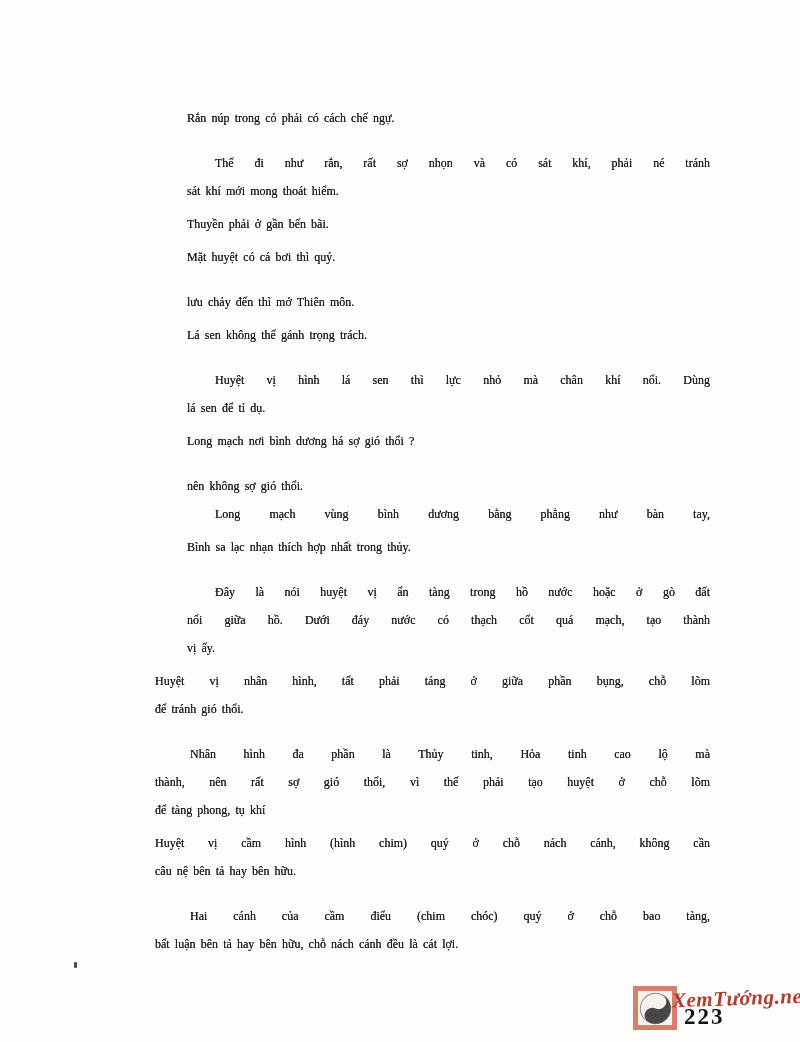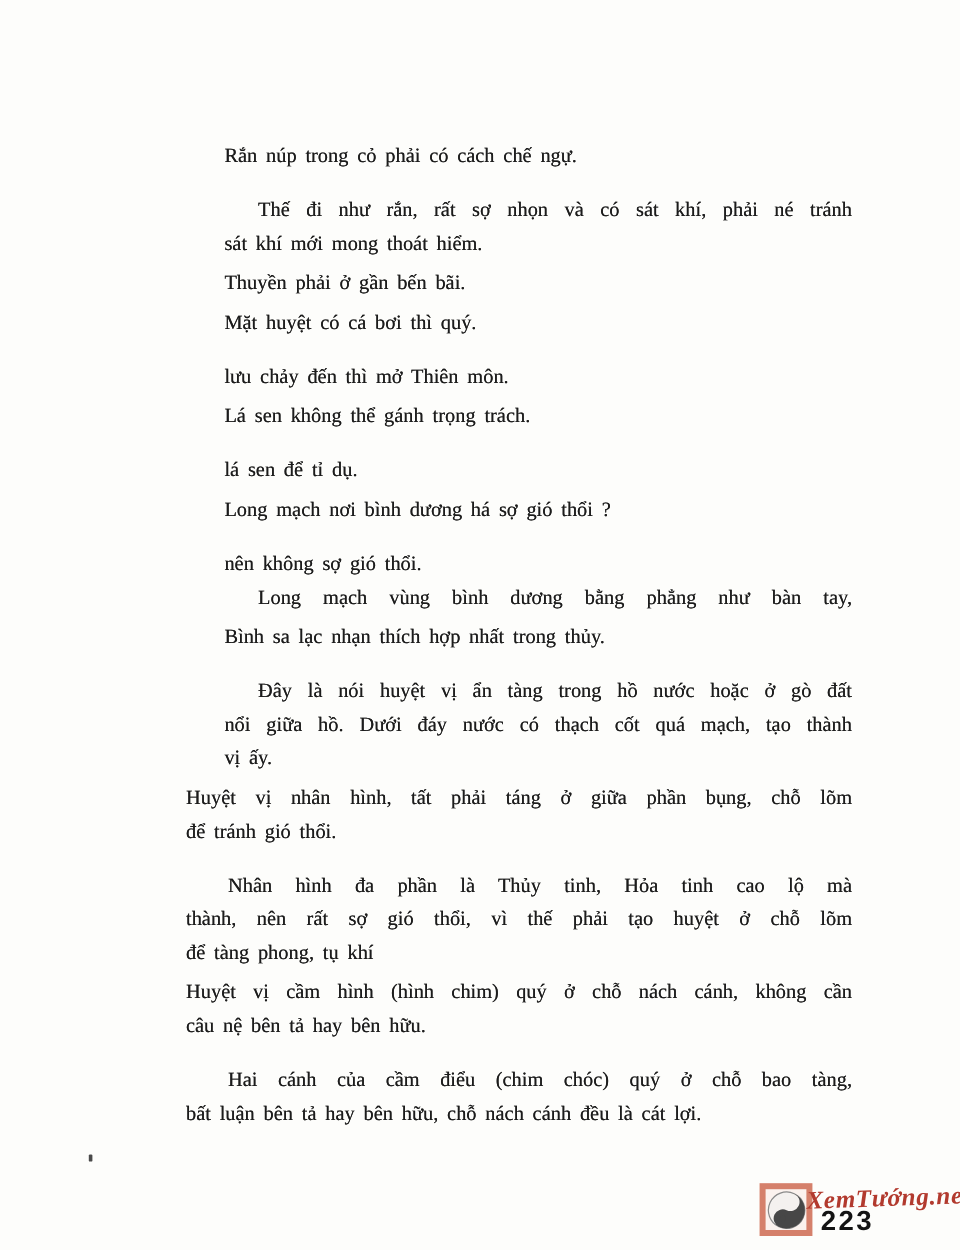--- a/index.html
+++ b/index.html
@@ -10,23 +10,23 @@
   .page {
     position: relative;
     width: 800px; height: 1042px;
     overflow: hidden;
     background: var(--paper, #fdfdfb);
     font-family: "Liberation Serif", serif;
     color: var(--ink, #1c1c1c);
   }
   .content {
     position: absolute;
-    left: 155px; top: 116px;
+    left: 155px; top: 104px;
     width: 555px;
-    font-size: 17px;
+    font-size: 12px;
     line-height: 28px;
     word-spacing: 0.18em;
     text-shadow: 0 0 0.5px rgba(25,25,25,0.85);
   }
   .sec { margin: 0; }
   .sec + .sec { margin-top: 5px; }
   .sec.inner { margin-left: 32px; }
   .expl { margin-top: 17px; }
   .line {
     text-align: justify;
@@ -55,21 +55,21 @@
     font-weight: bold;
     font-size: 21px;
     letter-spacing: 0.5px;
     color: var(--wm, #b23a2e);
     transform: rotate(-2deg);
     white-space: nowrap;
   }
   .page-num {
     position: absolute;
     left: 684px; top: 1004px;
-    font-family: Liberation Sans, sans-serif;
+    font-family: Liberation Serif, serif;
     font-size: 23px;
     font-weight: bold;
     letter-spacing: 2px;
     color: #131313;
     z-index: 2;
   }
   .speck {
     position: absolute;
     left: 74px; top: 962px;
     width: 3px; height: 6px;
@@ -103,20 +103,21 @@
         </div>
         <div class="expl">
           <div class="line last">lưu chảy đến thì mở Thiên môn.</div>
         </div>
       </section>
       <section class="sec inner">
         <div class="quote">
           <div class="line first last">Lá sen không thể gánh trọng trách.</div>
         </div>
         <div class="expl">
+          <div class="line first">Huyệt vị hình lá sen thì lực nhỏ mà chân khí nổi. Dùng</div>
           <div class="line last">lá sen để tỉ dụ.</div>
         </div>
       </section>
       <section class="sec inner">
         <div class="quote">
           <div class="line first last">Long mạch nơi bình dương há sợ gió thổi ?</div>
         </div>
         <div class="expl">
           <div class="line last">nên không sợ gió thổi.</div>
           <div class="line first">Long mạch vùng bình dương bằng phẳng như bàn tay,</div>

